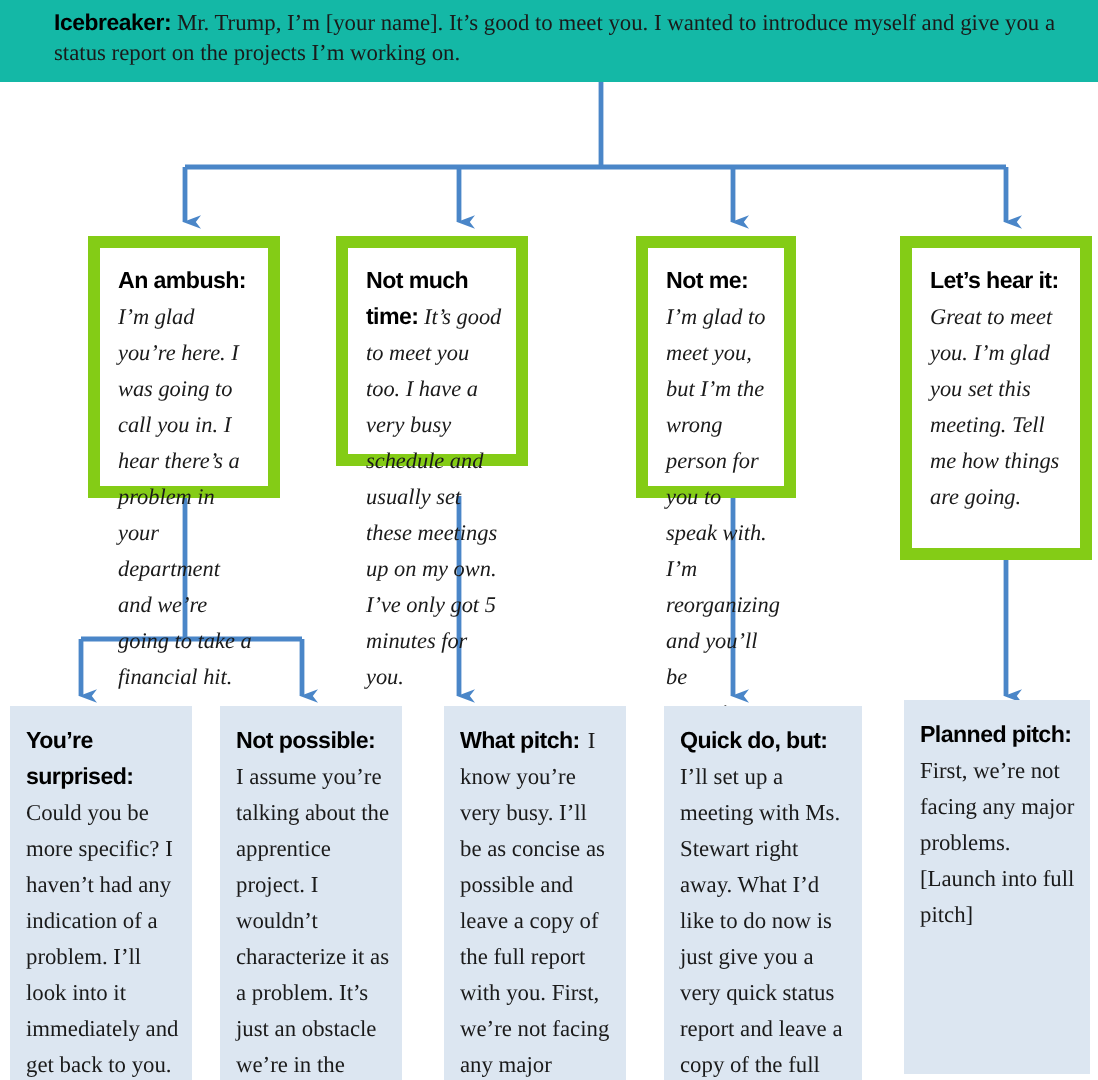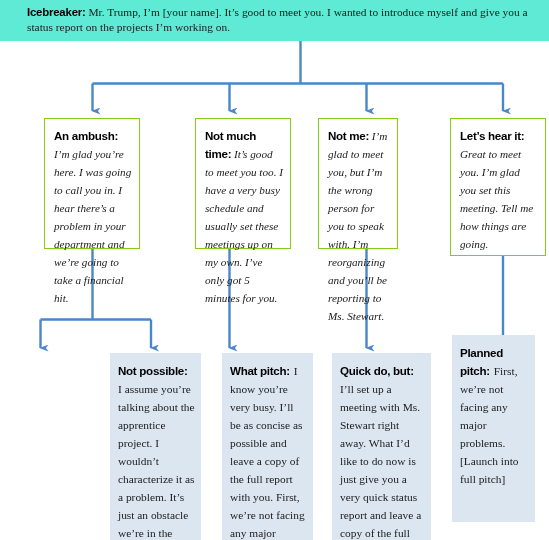--- a/index.html
+++ b/index.html
@@ -16,21 +16,21 @@
     font-family: "Liberation Serif", "DejaVu Serif", serif;
   }
 
   
   #header-banner {
     position: absolute;
     left: 0;
     top: 0;
     width: 549px;
     height: 41px;
-    background: #5eead4;
+    background: #14b8a6;
     box-sizing: border-box;
     padding: 5px 14px 0 27px;
   }
   #header-banner .htext {
     font-family: "Liberation Serif", "DejaVu Serif", serif;
     font-size: 11.4px;
     line-height: 14.5px;
     color: #1a1a1a;
   }
   #header-banner .hlabel {
@@ -48,21 +48,21 @@
     top: 0;
     width: 549px;
     height: 540px;
     pointer-events: none;
   }
 
   
   .mid-box {
     position: absolute;
     box-sizing: border-box;
-    border: 1px solid #84cc16;
+    border: 6px solid #84cc16;
     background: #ffffff;
     padding: 7px 7px 6px 9px;
   }
   .mid-box .lbl {
     font-family: "Liberation Sans", "DejaVu Sans", sans-serif;
     font-weight: bold;
     font-size: 11.6px;
     letter-spacing: -0.3px;
     color: #000000;
   }
@@ -132,46 +132,50 @@
       <path d="M229.5,248 L229.5,348" marker-end="url(#arrowhead)"></path>
       <path d="M366.5,248 L366.5,348" marker-end="url(#arrowhead)"></path>
       <path d="M503,248 L503,348" marker-end="url(#arrowhead)"></path>
     </g>
   </svg>
 
   <div class="mid-box" style="left:44px; top:118px; width:96px; height:131px;">
     <div><span class="lbl inline-head">An ambush:</span><span class="body"> I’m glad you’re here. I was going to call you in. I hear there’s a problem in your department and we’re going to take a financial hit.</span></div>
   </div>
 
-  <div class="mid-box" style="left:195px; top:118px; width:96px; height:131px;">
+  <div class="mid-box" style="left:168px; top:118px; width:96px; height:115px;">
     <div><span class="lbl inline-head">Not much time:</span><span class="body"> It’s good to meet you too. I have a very busy schedule and usually set these meetings up on my own. I’ve only got 5 minutes for you.</span></div>
   </div>
 
   <div class="mid-box" style="left:318px; top:118px; width:80px; height:131px;">
     <div><span class="lbl inline-head">Not me:</span><span class="body"> I’m glad to meet you, but I’m the wrong person for you to speak with. I’m reorganizing and you’ll be reporting to Ms. Stewart.</span></div>
   </div>
 
-  <div class="mid-box" style="left:450px; top:118px; width:96px; height:138px;">
+  <div class="mid-box" style="left:450px; top:118px; width:96px; height:162px;">
     <div><span class="lbl inline-head">Let’s hear it:</span><span class="body"> Great to meet you. I’m glad you set this meeting. Tell me how things are going.</span></div>
   </div>
 
+  <div class="bot-box" style="left:5px; top:353px; width:91px; height:187px;">
+    <div><span class="lbl inline-head">You’re surprised:</span>
+      <span class="body">Could you be more specific? I haven’t had any indication of a problem. I’ll look into it immediately and get back to you.</span></div>
+  </div>
 
   <div class="bot-box" style="left:110px; top:353px; width:91px; height:187px;">
     <div><span class="lbl inline-head">Not possible:</span>
       <span class="body">I assume you’re talking about the apprentice project. I wouldn’t characterize it as a problem. It’s just an obstacle we’re in the process of overcoming. [Launch into full report]</span></div>
   </div>
 
   <div class="bot-box" style="left:222px; top:353px; width:91px; height:187px;">
     <div><span class="lbl inline-head">What pitch:</span>
       <span class="body">I know you’re very busy. I’ll be as concise as possible and leave a copy of the full report with you. First, we’re not facing any major problems. [Launch into elevator pitch]</span></div>
   </div>
 
   <div class="bot-box" style="left:332px; top:353px; width:99px; height:187px;">
     <div><span class="lbl inline-head">Quick do, but:</span>
       <span class="body">I’ll set up a meeting with Ms. Stewart right away. What I’d like to do now is just give you a very quick status report and leave a copy of the full report with you. [Launch into elevator pitch]</span></div>
   </div>
 
-  <div class="bot-box" style="left:452px; top:335px; width:83px; height:187px;">
+  <div class="bot-box" style="left:452px; top:350px; width:93px; height:187px;">
     <div><span class="lbl inline-head">Planned pitch:</span>
       <span class="body">First, we’re not facing any major problems. [Launch into full pitch]</span></div>
   </div>
 
 </div>
 
 </body></html>

